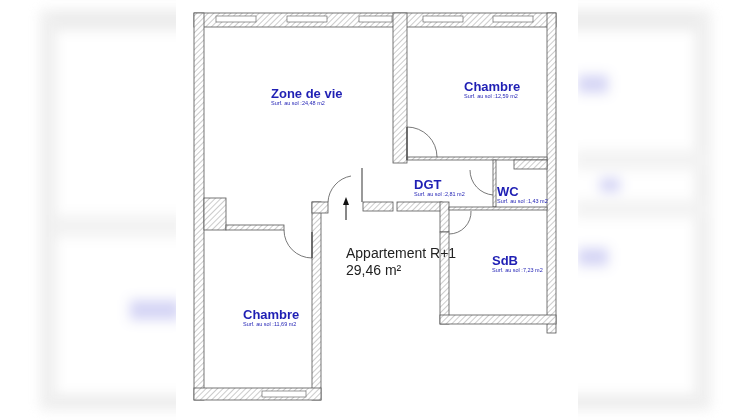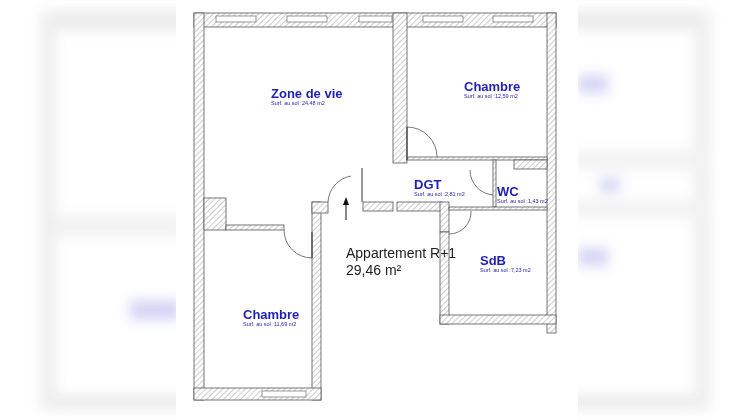--- a/index.html
+++ b/index.html
@@ -118,21 +118,21 @@
     <span class="room-surf">Surf. au sol :12,59 m2</span>
   </div>
   <div class="room-label" style="left:238px; top:178px;">
     <span class="room-name">DGT</span>
     <span class="room-surf">Surf. au sol :2,81 m2</span>
   </div>
   <div class="room-label" style="left:321px; top:185px;">
     <span class="room-name">WC</span>
     <span class="room-surf">Surf. au sol :1,43 m2</span>
   </div>
-  <div class="room-label" style="left:304px; top:254px;">
+  <div class="room-label" style="left:316px; top:254px;">
     <span class="room-name">SdB</span>
     <span class="room-surf">Surf. au sol :7,23 m2</span>
   </div>
   <div class="room-label" style="left:67px; top:308px;">
     <span class="room-name">Chambre</span>
     <span class="room-surf">Surf. au sol :11,69 m2</span>
   </div>
 
   <div class="apt-label" style="left:170px; top:245px;">
     <div>Appartement R+1</div>

